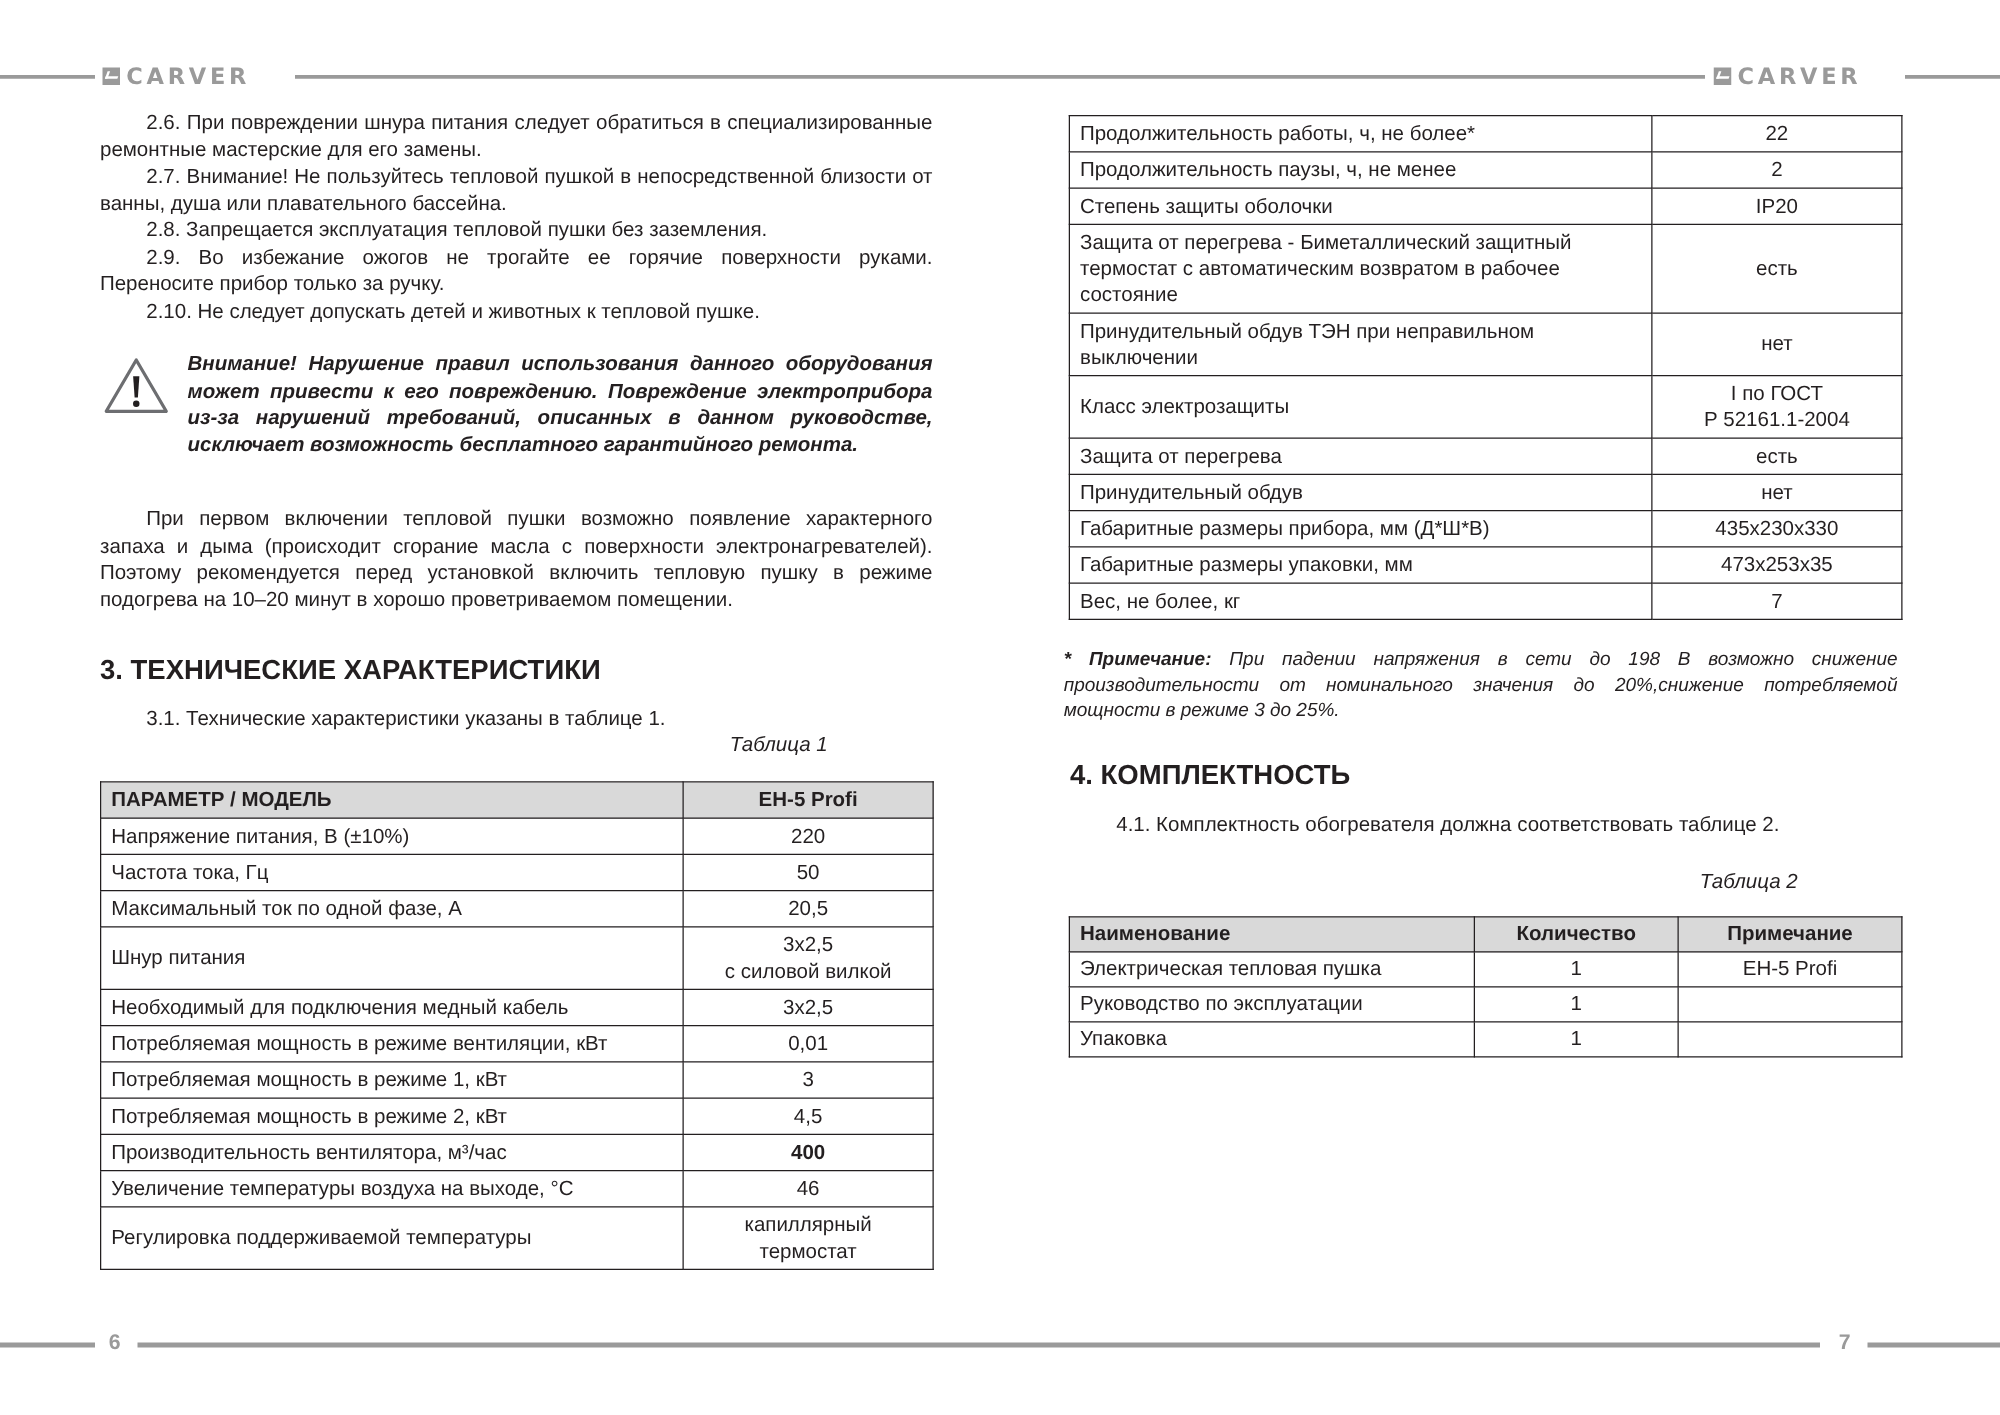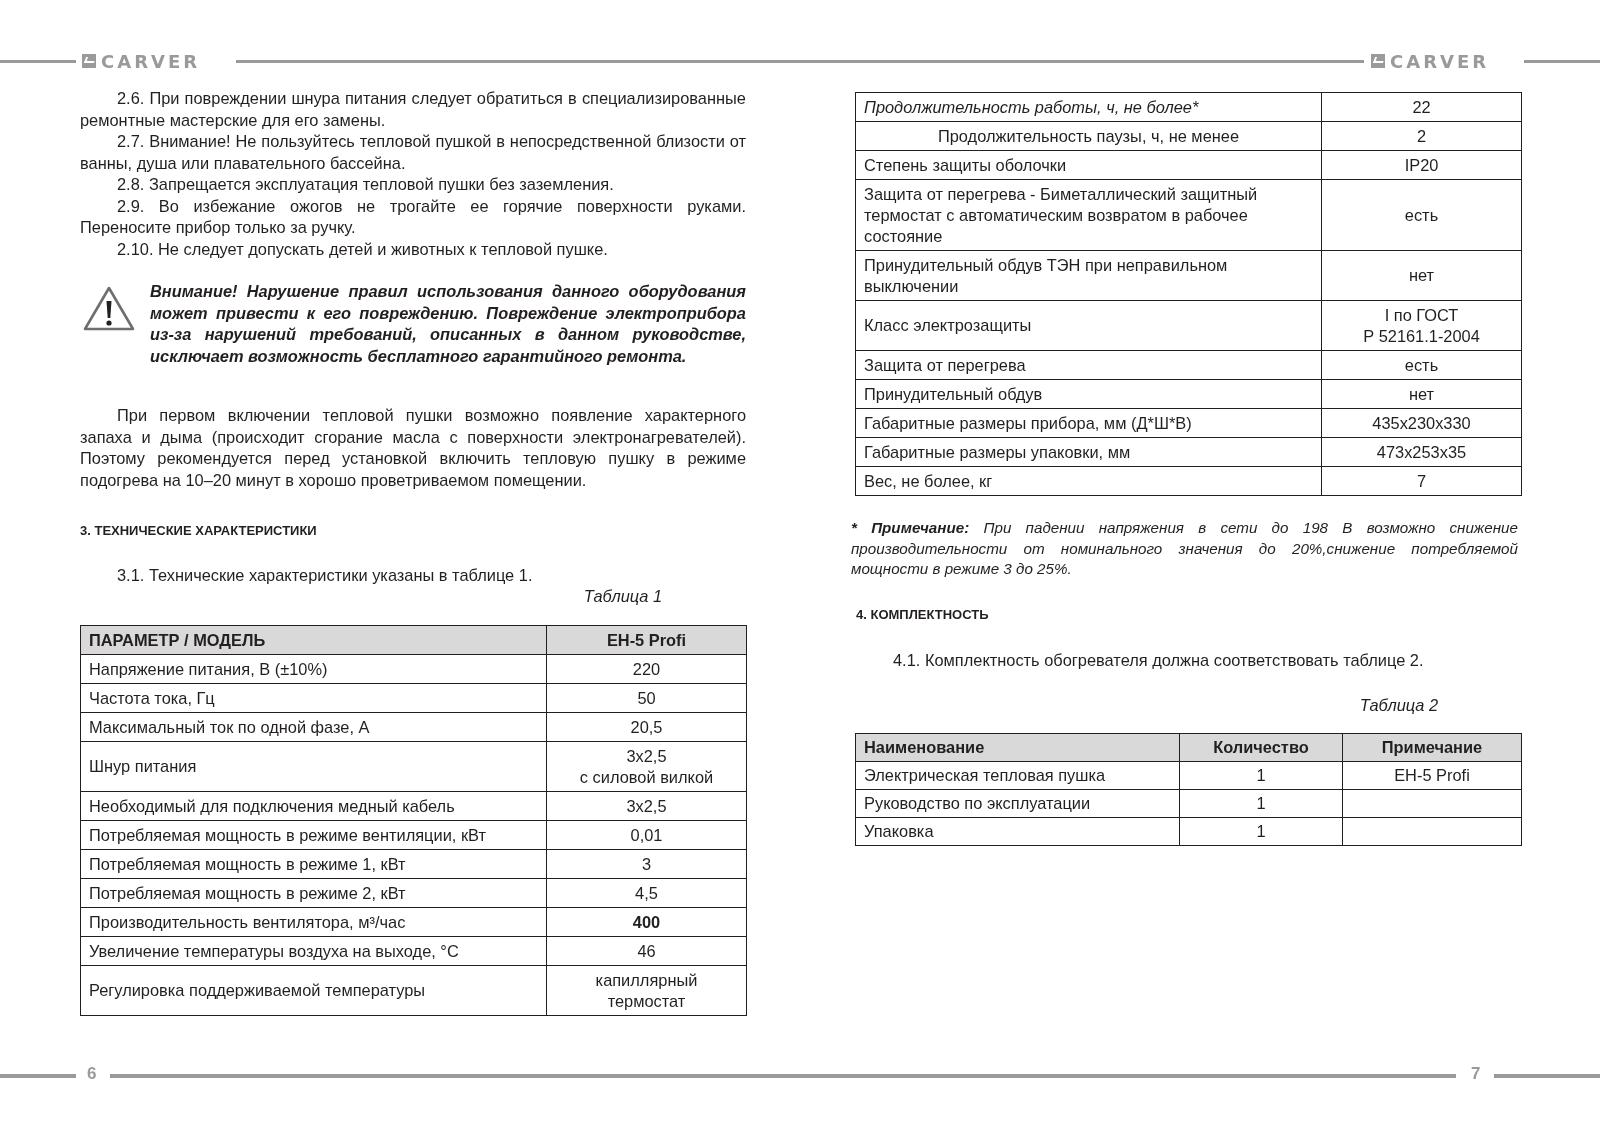--- a/index.html
+++ b/index.html
@@ -23,21 +23,21 @@
   .pnum { position:absolute; top:1064px; font-size:17px; font-weight:bold; color:#9a9a9a; }
 
   .para { position:absolute; font-size:16.4px; line-height:21.5px; text-align:justify; }
   .para p { margin:0; }
   .indent { text-indent:37px; }
 
   .warn-icon { position:absolute; left:82px; top:285px; width:54px; height:48px; }
   .warn-text { position:absolute; left:150px; top:281px; width:596px; font-size:16.4px;
                line-height:21.5px; font-weight:bold; font-style:italic; text-align:justify; }
 
-  .heading { position:absolute; font-size:13px; font-weight:bold; }
+  .heading { position:absolute; font-size:22px; font-weight:bold; }
   .caption { position:absolute; font-size:16.4px; font-style:italic; text-align:center; }
 
   table.spec { position:absolute; border-collapse:collapse; font-size:16.4px; }
   table.spec td, table.spec th { border:1.3px solid #231f20; padding:0 8px; line-height:21px; }
   table.spec th { background:#d9d9d9; font-weight:bold; text-align:left; }
   table.spec th.c, table.spec td.c { text-align:center; }
   .note { position:absolute; font-size:15.2px; line-height:20.5px; font-style:italic; text-align:justify; }
   .note b { font-weight:bold; }
 </style>
 </head>
@@ -140,25 +140,25 @@
   <div class="hdr-line" style="left:0;width:564px;"></div>
   <div class="logo" style="left:571px;">
     <span class="mark"></span>
     <span>CARVER</span>
   </div>
   <div class="hdr-line" style="left:724px;width:76px;"></div>
 
   <table class="spec" style="left:55px;top:92px;width:667px;">
     <tbody id="t1cbody">
         <tr style="height: 29px;">
-          <td style="white-space: pre-line; font-style: italic;">Продолжительность работы, ч, не более*</td>
+          <td style="white-space: pre-line;">Продолжительность работы, ч, не более*</td>
           <td class="c" style="width: 183px; white-space: pre-line; text-align: center;">22</td>
         </tr>
         <tr style="height: 29px;">
-          <td style="white-space: pre-line; text-align: center;">Продолжительность паузы, ч, не менее</td>
+          <td style="white-space: pre-line;">Продолжительность паузы, ч, не менее</td>
           <td class="c" style="width: 183px; white-space: pre-line;">2</td>
         </tr>
         <tr style="height: 29px;">
           <td style="white-space: pre-line;">Степень защиты оболочки</td>
           <td class="c" style="width: 183px; white-space: pre-line;">IP20</td>
         </tr>
         <tr style="height: 71px;">
           <td style="white-space: pre-line;">Защита от перегрева - Биметаллический защитный термостат с автоматическим возвратом в рабочее состояние</td>
           <td class="c" style="width: 183px; white-space: pre-line;">есть</td>
         </tr>

